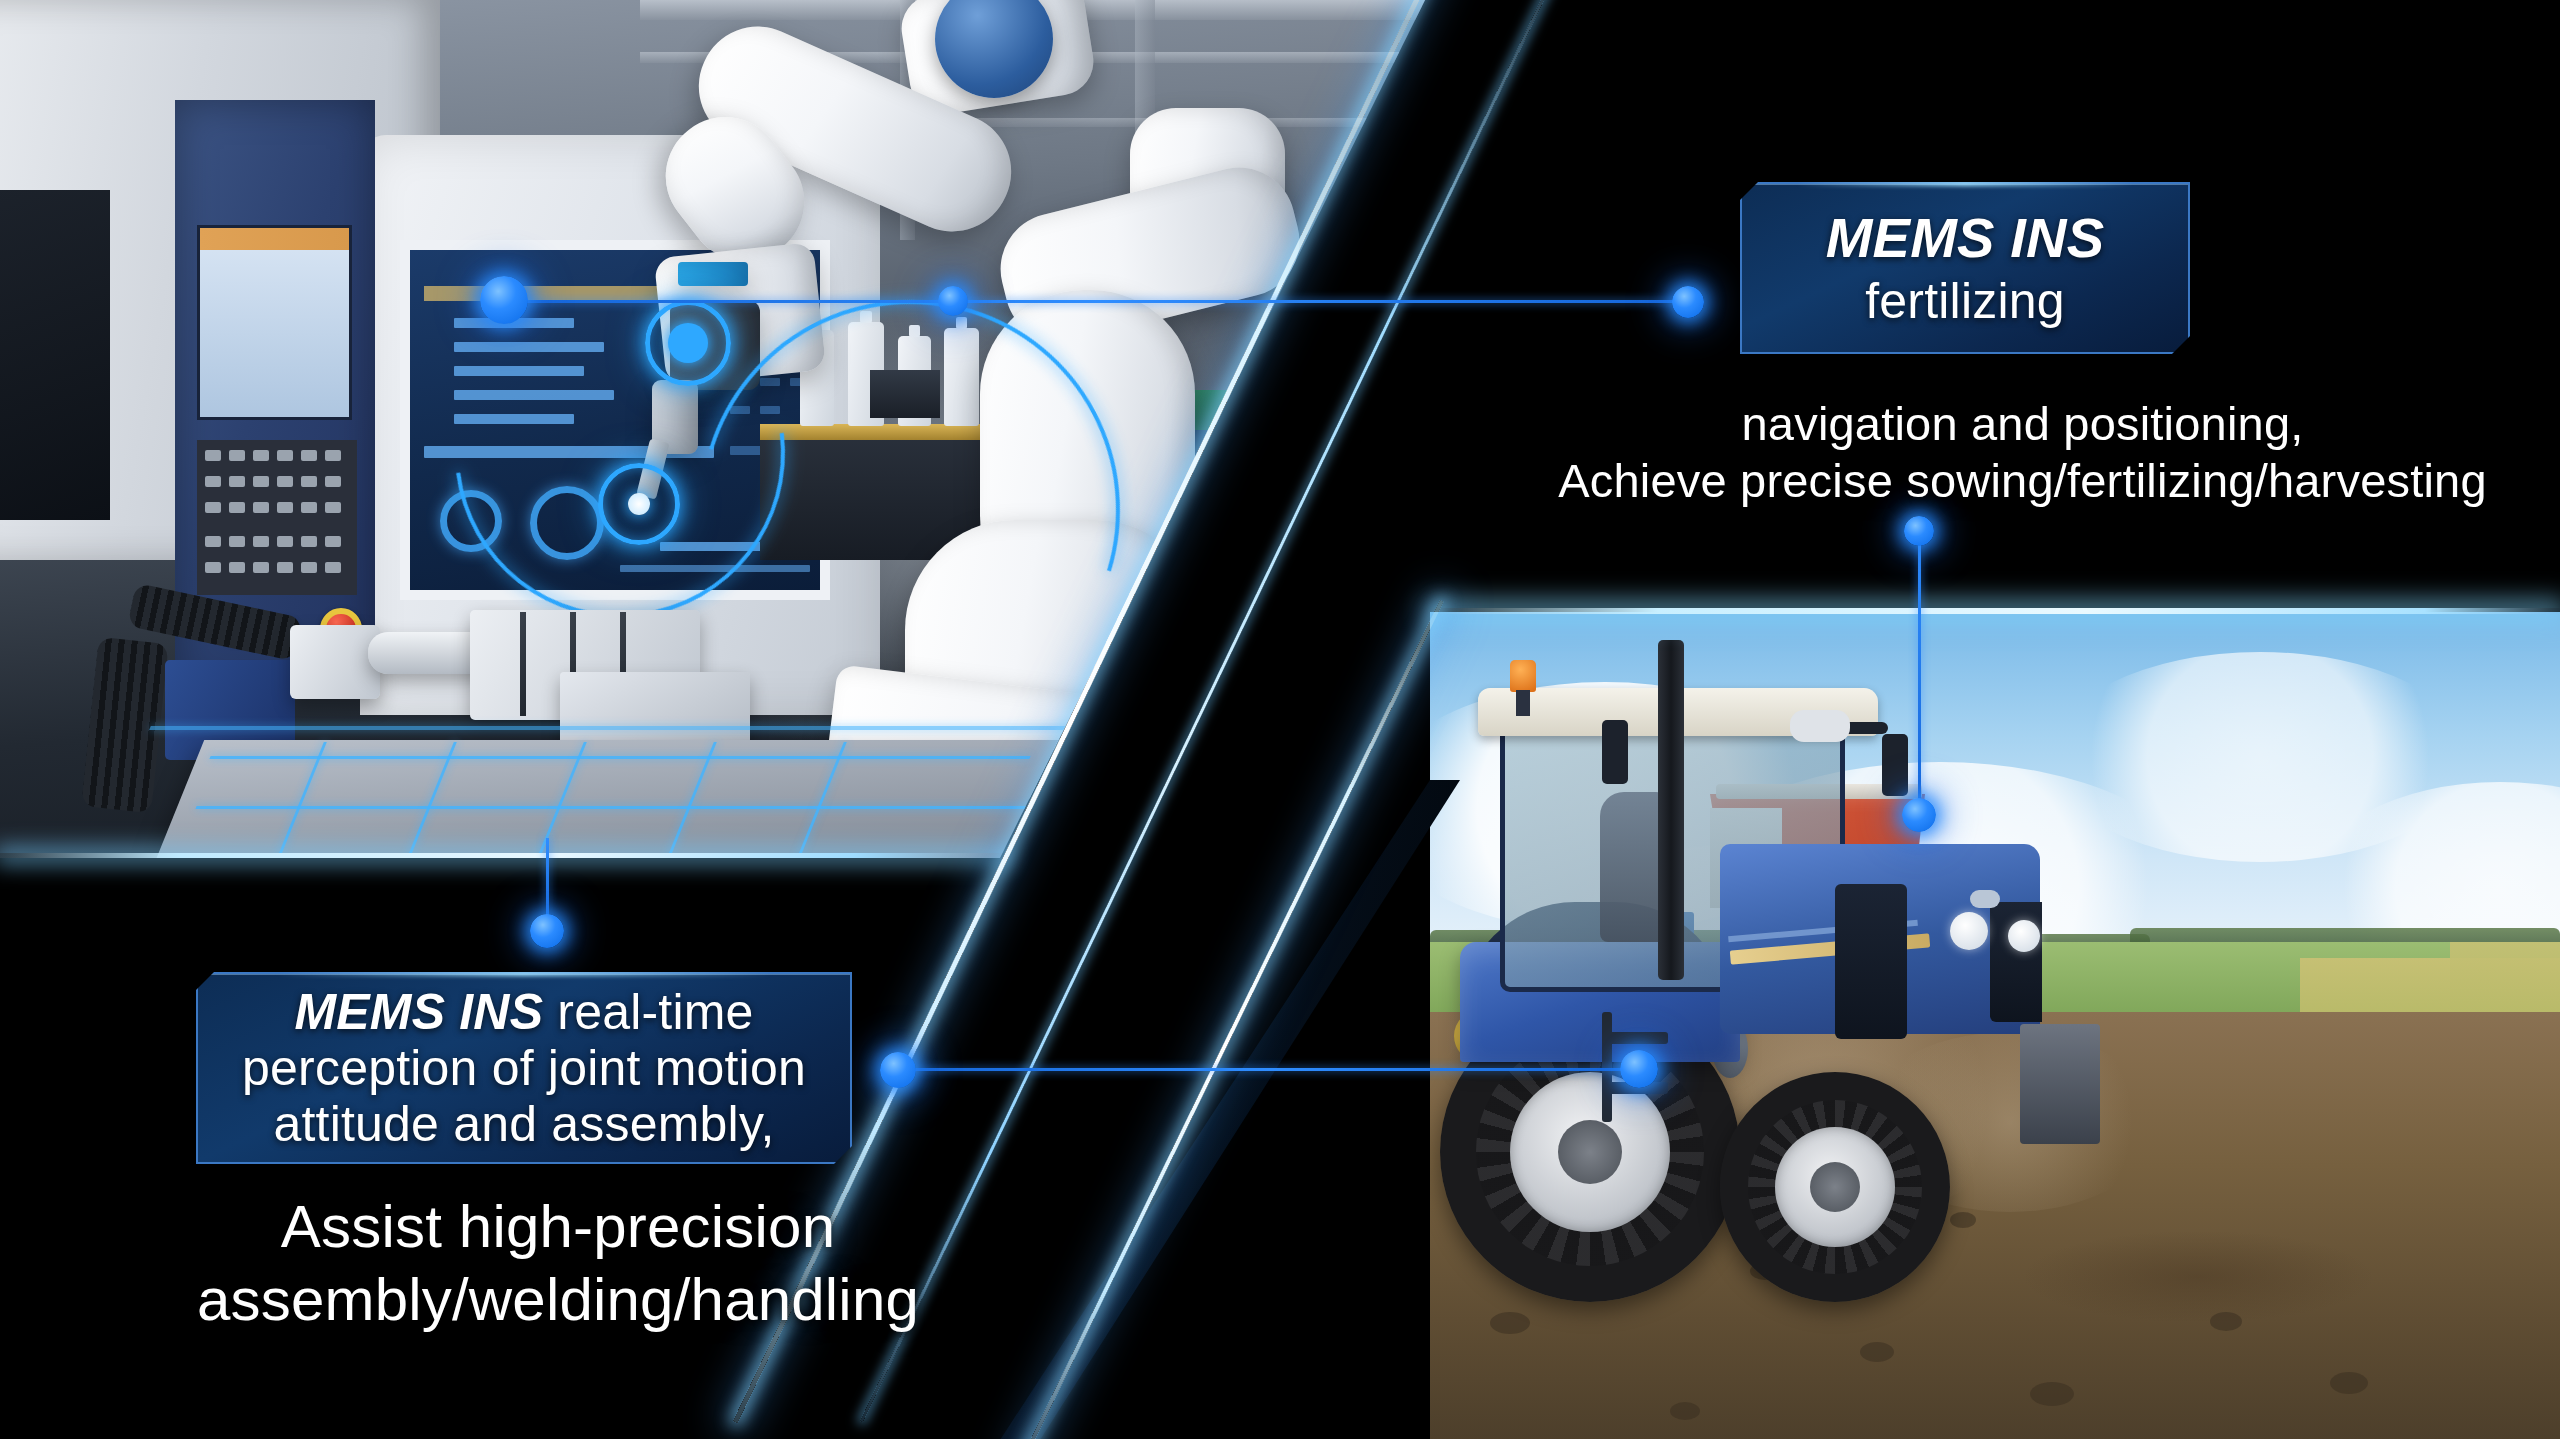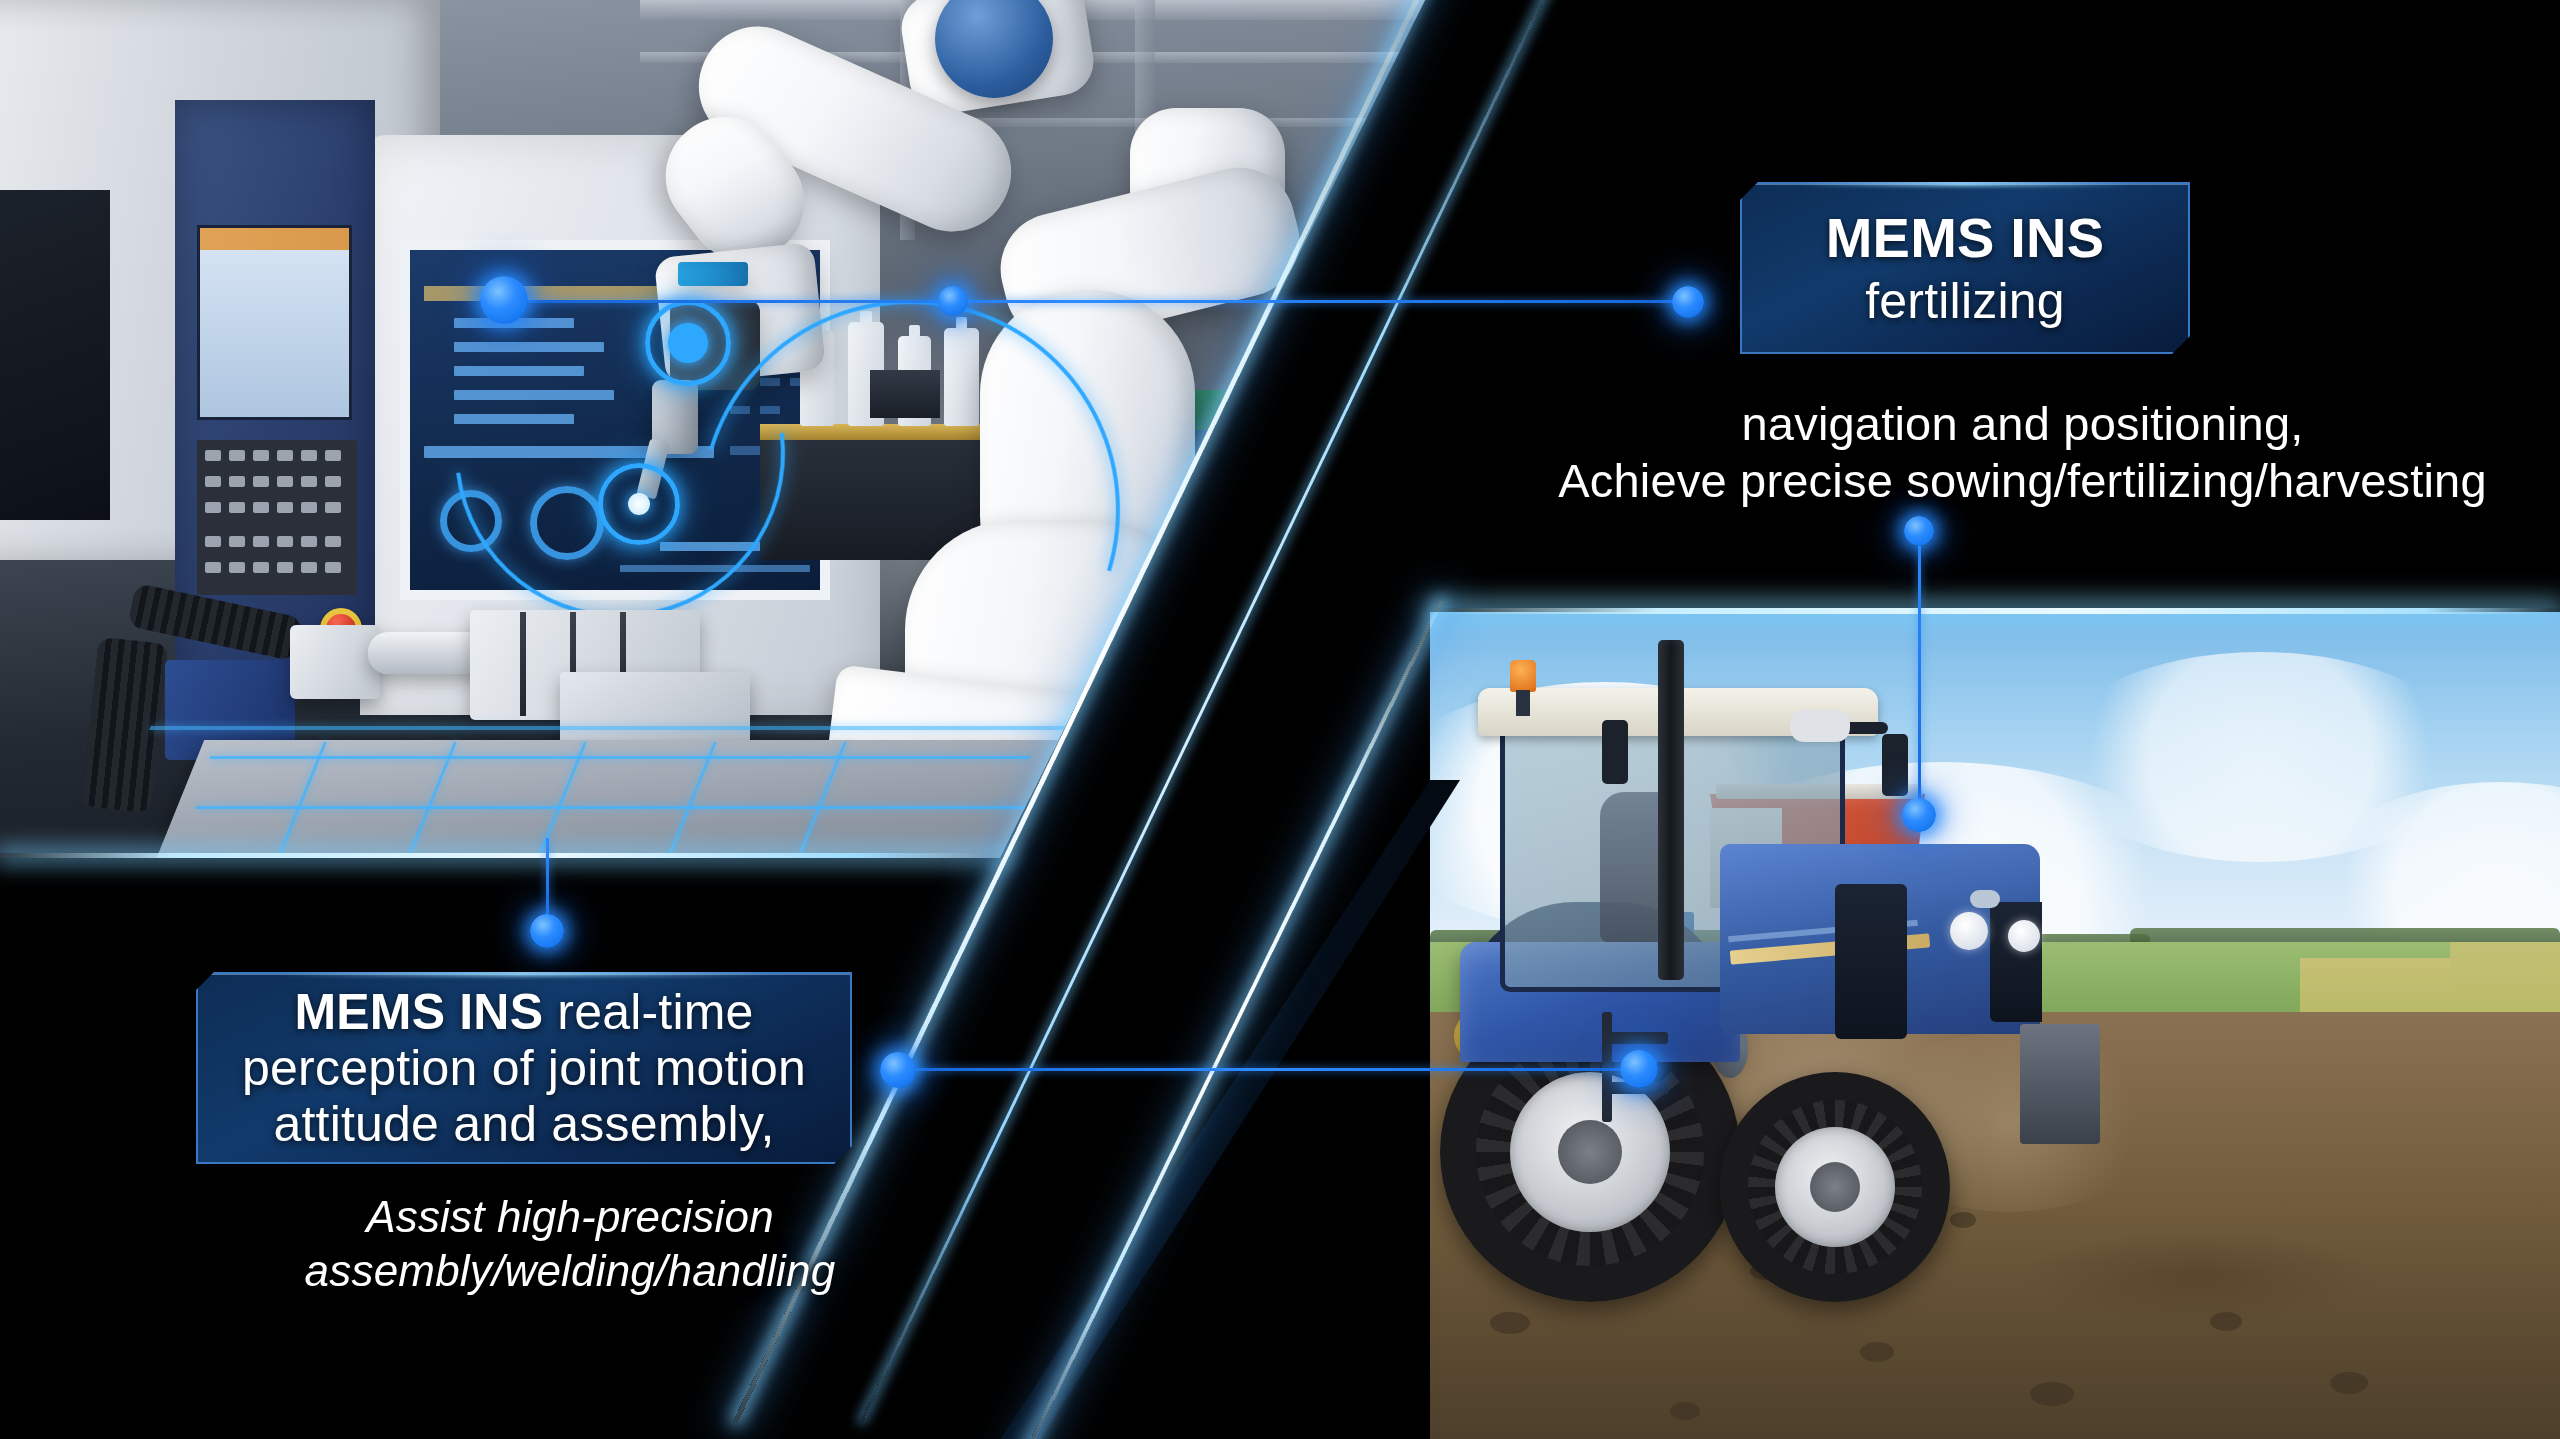--- a/index.html
+++ b/index.html
@@ -233,21 +233,21 @@
     clip-path: polygon(18px 0, 100% 0, 100% calc(100% - 18px), calc(100% - 18px) 100%, 0 100%, 0 18px);
     display:flex; flex-direction:column; align-items:center; justify-content:center;
     text-align:center; color:#ffffff;
   }
   .label-box::before{
     content:""; position:absolute; left:12%; top:-3px; width:76%; height:5px;
     background:linear-gradient(90deg,rgba(120,210,255,0),#9fe0ff,rgba(120,210,255,0));
     filter:blur(2px);
   }
   .lb-line{ line-height:1.12; text-shadow:0 2px 7px rgba(0,0,0,.75); letter-spacing:.2px; }
-  .lb-strong{ font-weight:700; }
+  .lb-strong{ font-weight:700;font-style:italic; }
 
   .caption{
     position:absolute; color:#fff; text-align:center; line-height:1.22;
     text-shadow:0 2px 9px rgba(0,0,0,.9), 0 0 22px rgba(0,0,0,.7);
     letter-spacing:.2px;
   }
   .cap-line{ display:block; }
 </style>
 </head>
 <body>
@@ -532,18 +532,18 @@
   </div>
 
   <div class="label-box" style="left:196px; top:972px; width:656px; height:192px; padding:6px 18px;">
     <div class="lb-line" style="font-size:50px;">
       <span class="lb-strong">MEMS INS</span><span> real-time</span>
     </div>
     <div class="lb-line" style="font-size:50px;text-align:center;">perception of joint motion</div>
     <div class="lb-line" style="font-size:50px;">attitude and assembly,</div>
   </div>
 
-  <div class="caption" style="left:190px; top:1190px; width:760px; font-size:44px;font-style:italic;">
+  <div class="caption" style="left:178px; top:1190px; width:760px; font-size:60px;">
     <span class="cap-line">Assist high-precision</span>
     <span class="cap-line">assembly/welding/handling</span>
   </div>
 
 </div>
 
 </body></html>

